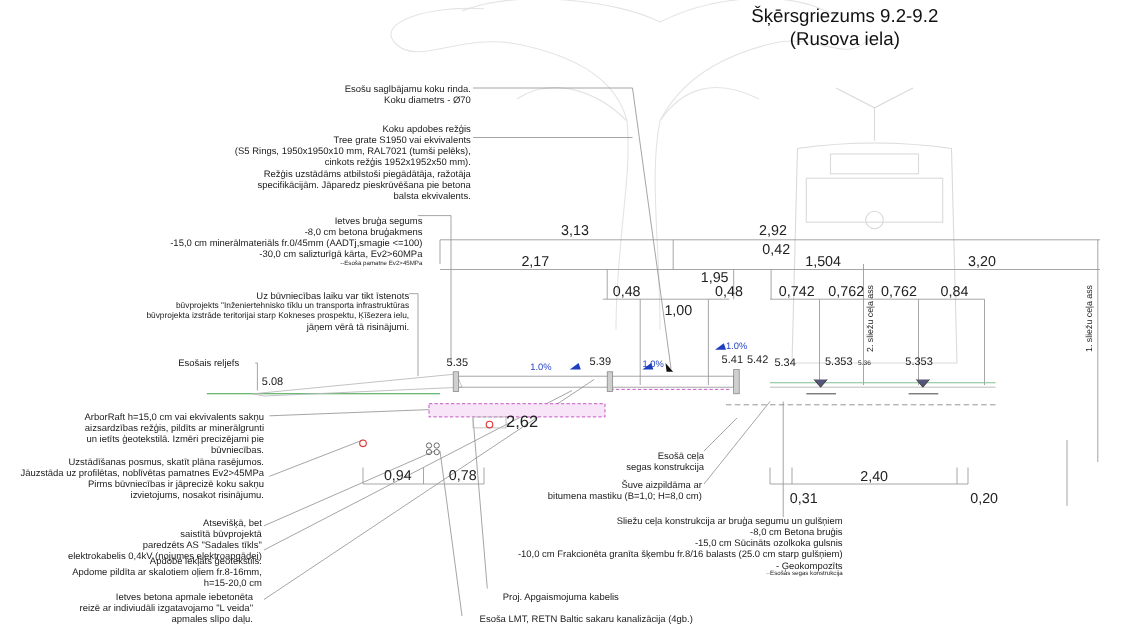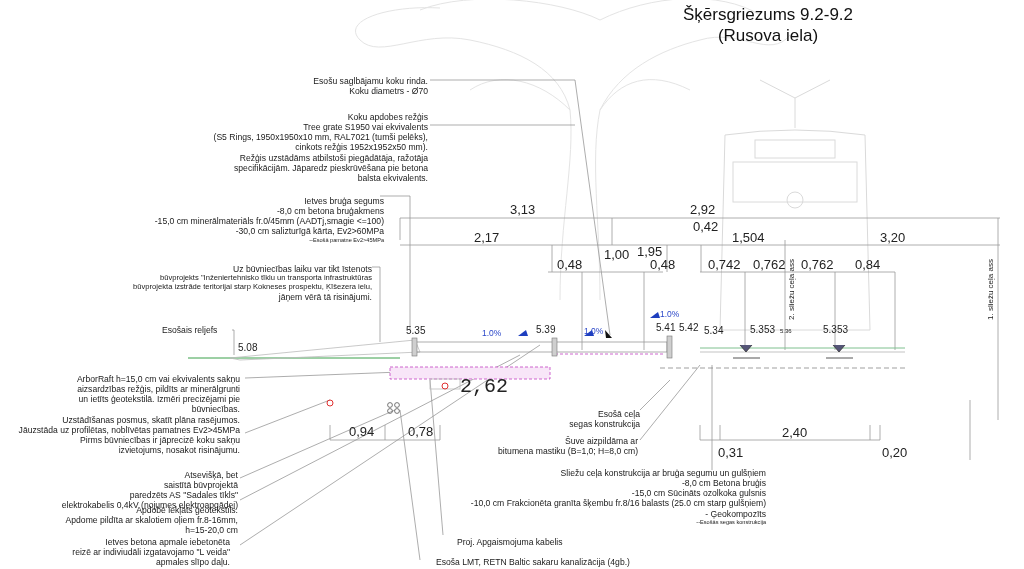--- a/index.html
+++ b/index.html
@@ -214,27 +214,27 @@
 <div class="vert" style="left:787px;top:320px;">2. sliežu ceļa ass</div>
 
 <div class="t dim" style="left:510px;top:202px;">3,13</div>
 <div class="t dim" style="left:690px;top:202px;">2,92</div>
 <div class="t dim" style="left:474px;top:230px;">2,17</div>
 <div class="t dim" style="left:605px;top:244px;margin-left:32px;">1,95</div>
 <div class="t dim" style="left:693px;top:219px;">0,42</div>
 <div class="t dim" style="left:732px;top:230px;">1,504</div>
 <div class="t dim" style="left:880px;top:230px;">3,20</div>
 <div class="t dim" style="left:557px;top:257px;">0,48</div>
-<div class="t dim" style="left:604px;top:247px;">1,00</div>
+<div class="t dim" style="left:604px;top:274px;">1,00</div>
 <div class="t dim" style="left:650px;top:257px;">0,48</div>
 <div class="t dim" style="left:708px;top:257px;">0,742</div>
 <div class="t dim" style="left:753px;top:257px;">0,762</div>
 <div class="t dim" style="left:801px;top:257px;">0,762</div>
 <div class="t dim" style="left:855px;top:257px;">0,84</div>
-<div class="t dim" style="left:460px;top:375px;font-size:20px;font-family:Liberation Mono, monospace;">2,62</div>
+<div class="t dim" style="left:460px;top:375px;font-size:15px;">2,62</div>
 <div class="t dim" style="left:349px;top:424px;">0,94</div>
 <div class="t dim" style="left:408px;top:424px;">0,78</div>
 <div class="t dim" style="left:718px;top:445px;">0,31</div>
 <div class="t dim" style="left:782px;top:425px;">2,40</div>
 <div class="t dim" style="left:882px;top:445px;">0,20</div>
 
 <div class="t elev" style="left:238px;top:342px;">5.08</div>
 <div class="t elev" style="left:406px;top:325px;">5.35</div>
 <div class="t elev" style="left:536px;top:324px;">5.39</div>
 <div class="t elev" style="left:656px;top:322px;">5.41</div>

